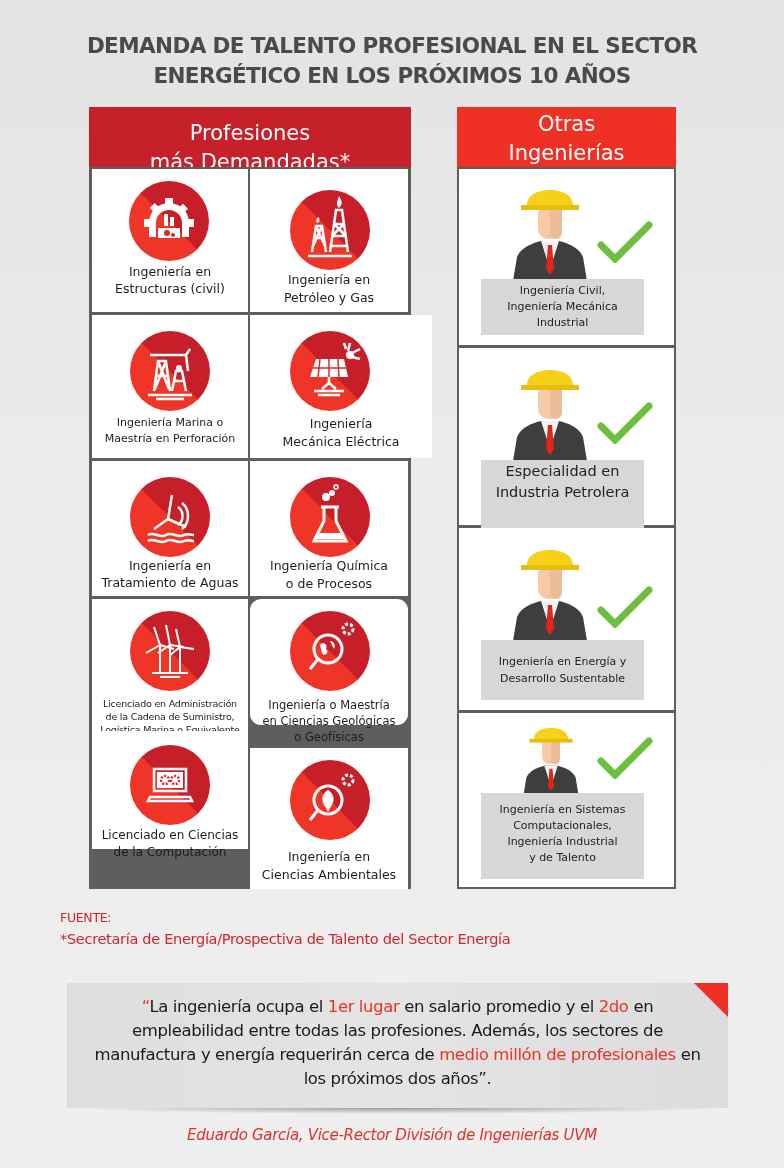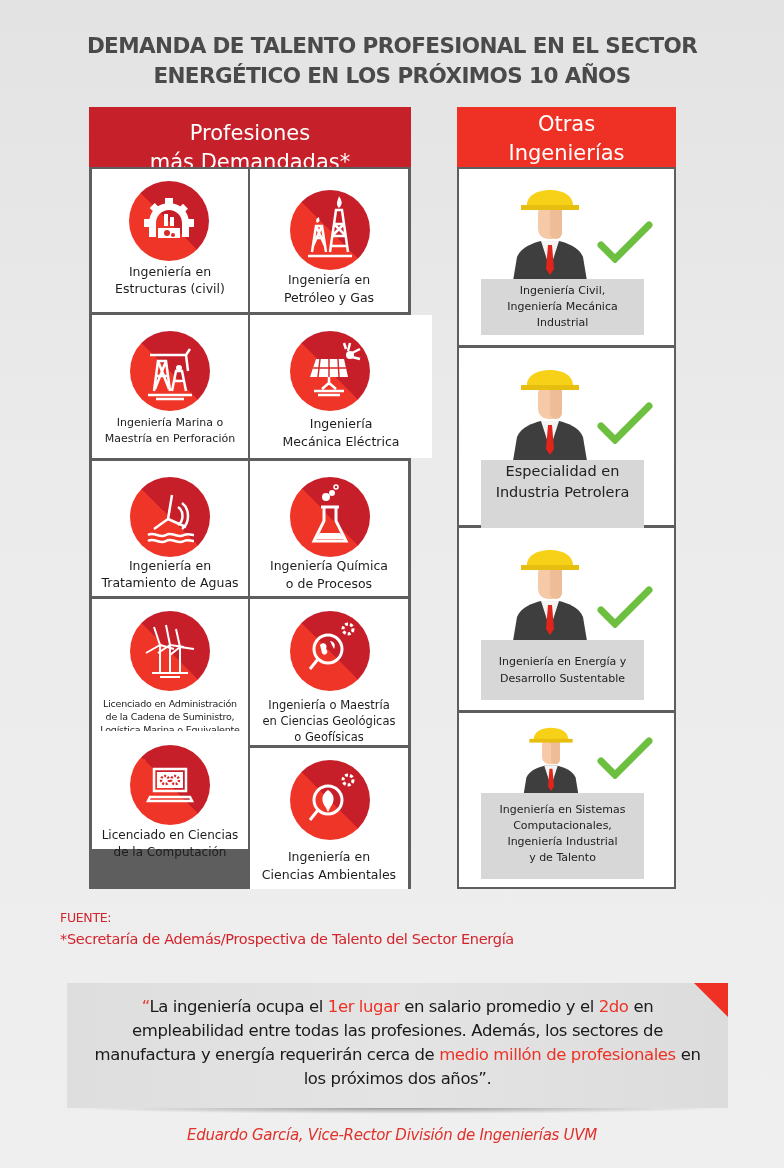--- a/index.html
+++ b/index.html
@@ -170,21 +170,21 @@
         <path d="M22 62 L58 62 M30 66 L50 66"></path>
           </g>
       </svg>
     </div>
     <div class="label" style="top:98px;font-size:9.5px;line-height:13px;letter-spacing:-0.2px;">
       <div>Licenciado en Administración</div>
       <div>de la Cadena de Suministro,</div>
       <div>Logística Marina o Equivalente</div>
     </div>
   </div>
-  <div class="cell" style="left:161px;top:432px;width:158px;height:146px;">
+  <div class="cell" style="left:161px;top:432px;width:158px;height:126px;border-radius:11px;">
     <div class="circle" style="left:40px;top:12px;">
       <svg width="80" height="80" viewBox="0 0 80 80">
           <g fill="none" stroke="#fff" stroke-width="3">
         <circle cx="38" cy="38" r="14"></circle>
             <path d="M28 48 L20 58"></path>
           </g>
         <path d="M30 34 C34 30 38 34 36 38 C40 42 34 46 32 42Z M40 30 C44 30 46 34 44 38Z" fill="#fff"></path>
         <circle cx="58" cy="18" r="5" fill="none" stroke="#fff" stroke-width="3" stroke-dasharray="3 2"></circle>
       </svg>
     </div>
@@ -311,21 +311,21 @@
     <div class="plate" style="top:80px;height:86px;font-size:11px;line-height:16px;padding-top:9px;box-sizing:border-box;">
       <div>Ingeniería en Sistemas</div>
       <div>Computacionales,</div>
       <div>Ingeniería Industrial</div>
       <div>y de Talento</div>
     </div>
   </div>
 </div>
 
 <div class="fuente">FUENTE:</div>
-<div class="fuente-src">*Secretaría de Además/Prospectiva de Talento del Sector Energía</div>
+<div class="fuente-src">*Secretaría de Energía/Prospectiva de Talento del Sector Energía</div>
 
 <div class="quote-box">
   <div class="quote-corner"></div>
   <div class="quote-text"><span class="hl">“</span><span>La ingeniería ocupa el </span><span class="hl">1er lugar</span><span> en salario promedio y el </span><span class="hl">2do</span><span> en empleabilidad entre todas las profesiones. Además, los sectores de manufactura y energía requerirán cerca de </span><span class="hl">medio millón de profesionales</span><span> en los próximos dos años”.</span></div>
 </div>
 <div class="quote-shadow"></div>
 
 <div class="author">Eduardo García, Vice-Rector División de Ingenierías UVM</div>
 
 </body></html>

